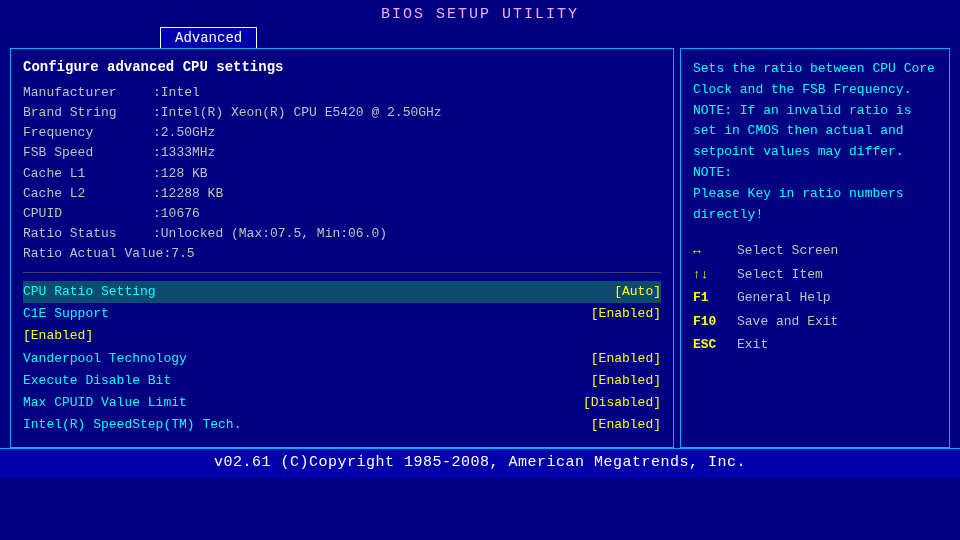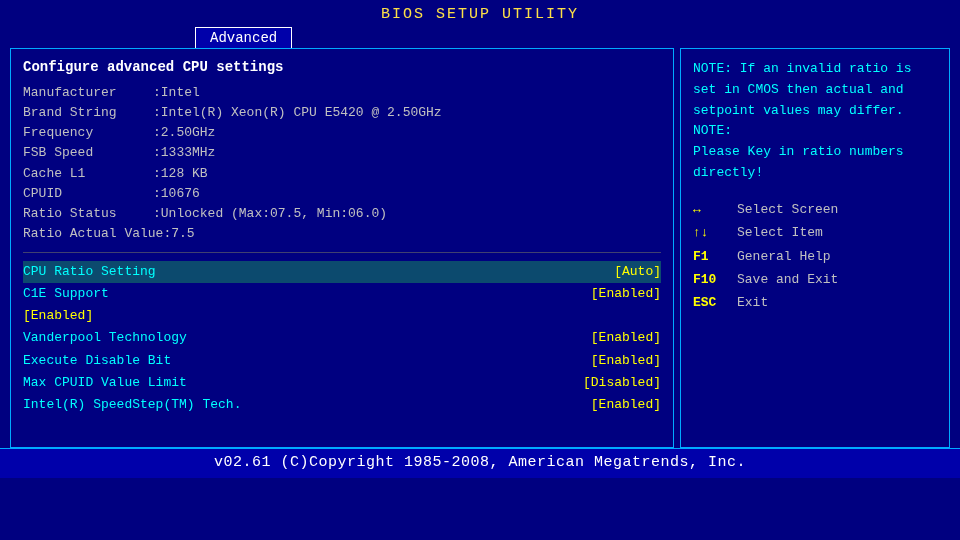--- a/index.html
+++ b/index.html
@@ -11,30 +11,29 @@
       font-size: 14px;
       color: #c0c0c0;
       overflow: hidden;
     }
 
     
     #title-bar {
       background: #000080;
       text-align: center;
       padding: 6px 0 4px 0;
-      color: #fde047;
+      color: #f0abfc;
       font-size: 15px;
       letter-spacing: 2px;
     }
 
     
     #tab-row {
       background: #000080;
       padding: 0 0 0 160px;
-      margin-left: 35px;
     }
     .tab {
       display: inline-block;
       padding: 2px 14px;
       font-size: 14px;
       color: #c0c0c0;
     }
     .tab.active {
       background: #0000aa;
       color: #ffffff;
@@ -193,20 +192,24 @@
           </div>
           <div class="info-row">
             <span class="info-label">FSB Speed</span>
             <span class="info-value">:1333MHz</span>
           </div>
           <div class="info-row">
             <span class="info-label">Cache L1</span>
             <span class="info-value">:128 KB</span>
           </div>
           <div class="info-row">
+            <span class="info-label">Cache L2</span>
+            <span class="info-value">:12288 KB</span>
+          </div>
+          <div class="info-row">
             <span class="info-label">CPUID</span>
             <span class="info-value">:10676</span>
           </div>
           <div class="info-row">
             <span class="info-label">Ratio Status</span>
             <span class="info-value">:Unlocked (Max:07.5, Min:06.0)</span>
           </div>
           <div class="info-row">
             <span class="info-label">Ratio Actual Value</span>
             <span class="info-value">:7.5</span>
@@ -240,20 +243,21 @@
         </div>
         <div class="setting-row">
           <span class="setting-label">Intel(R) SpeedStep(TM) Tech.</span>
           <span class="setting-value">[Enabled]</span>
         </div>
       </div>
   </div>
 
   <div id="right-panel">
     <div class="help-text" id="help-text-container">
+        <div>Sets the ratio between CPU Core Clock and the FSB Frequency.</div>
         <div>NOTE: If an invalid ratio is set in CMOS then actual and setpoint values may differ.</div>
         <div>NOTE:</div>
         <div>Please Key in ratio numbers directly!</div>
       </div>
     <div id="key-help-container">
         <div class="key-help">
           <span class="key">↔</span>
           <span class="key-desc">Select Screen</span>
         </div>
         <div class="key-help">

